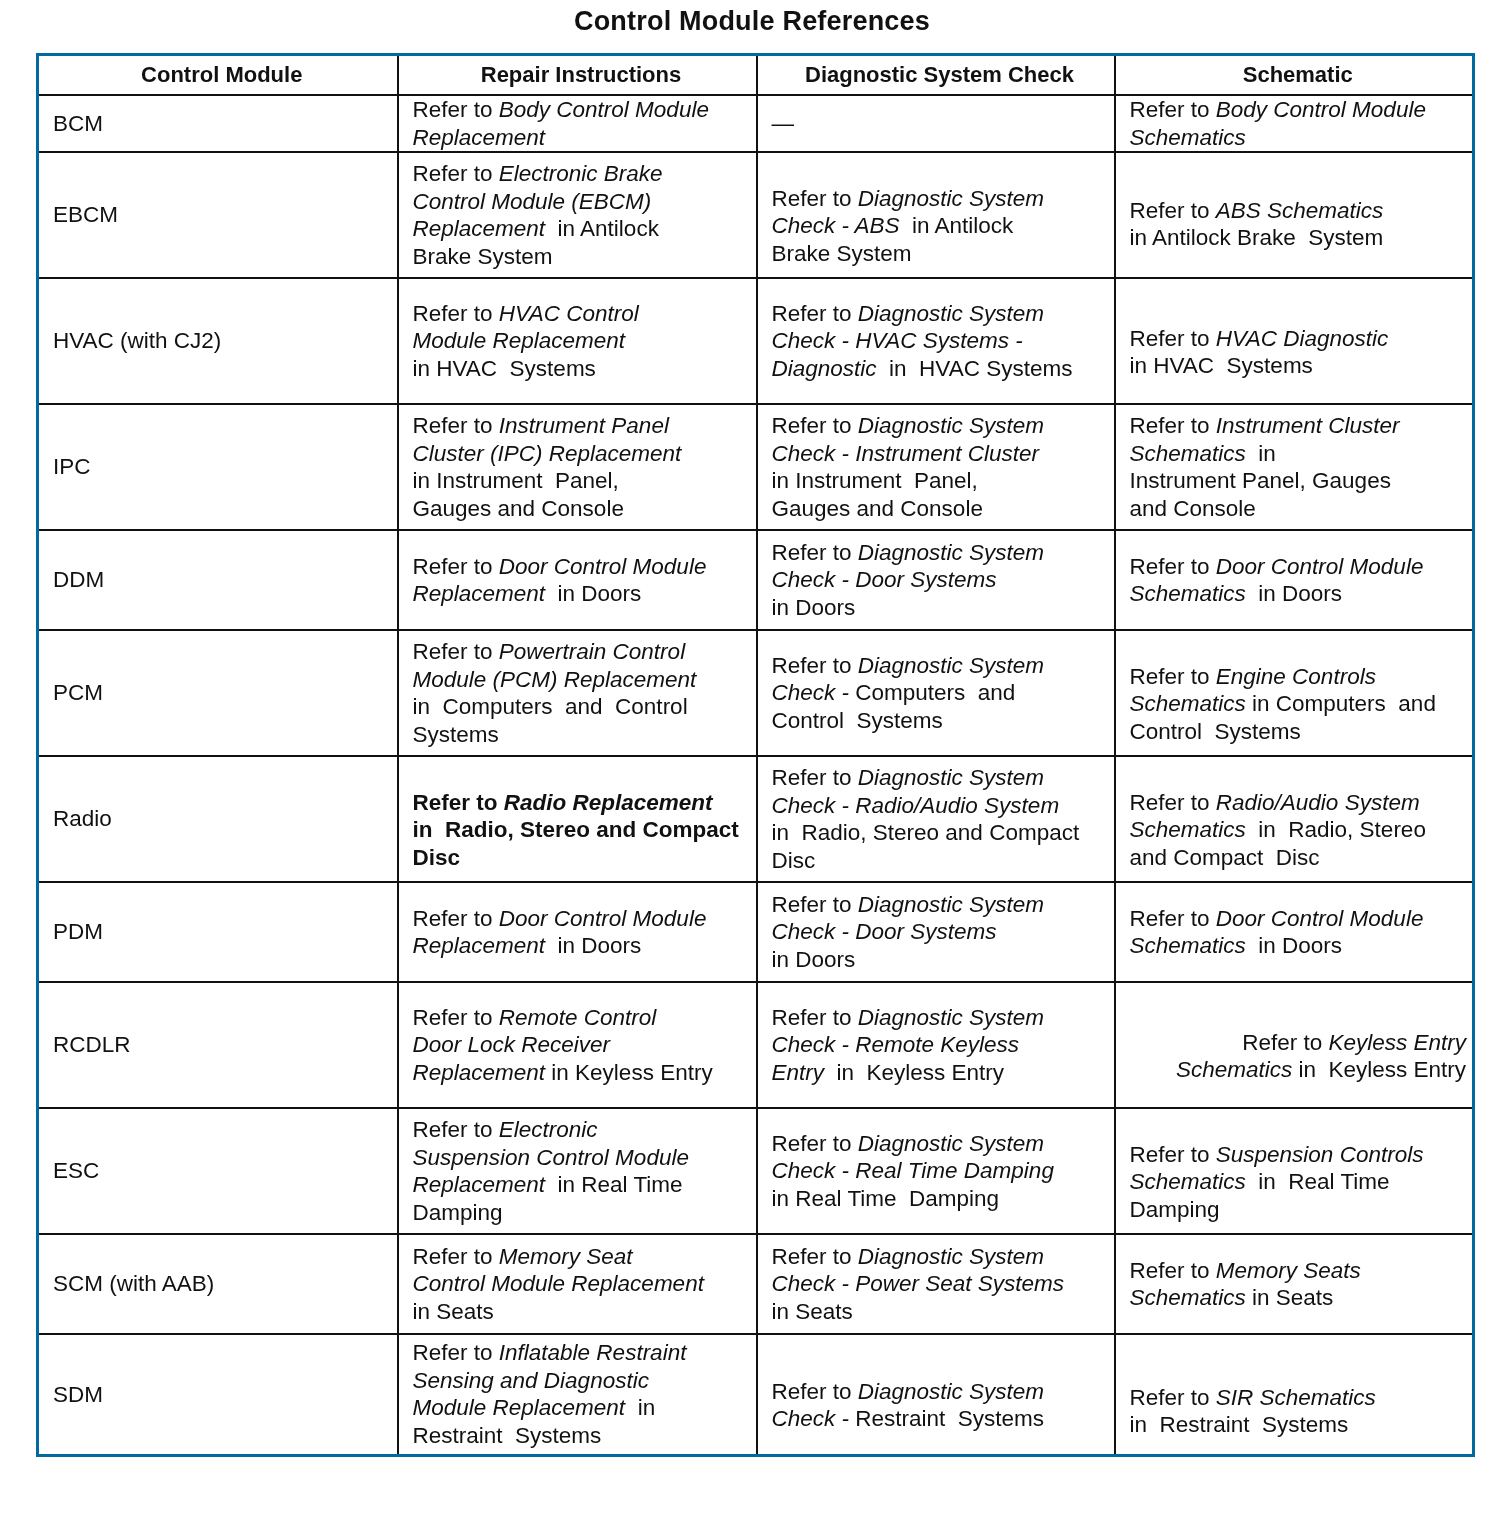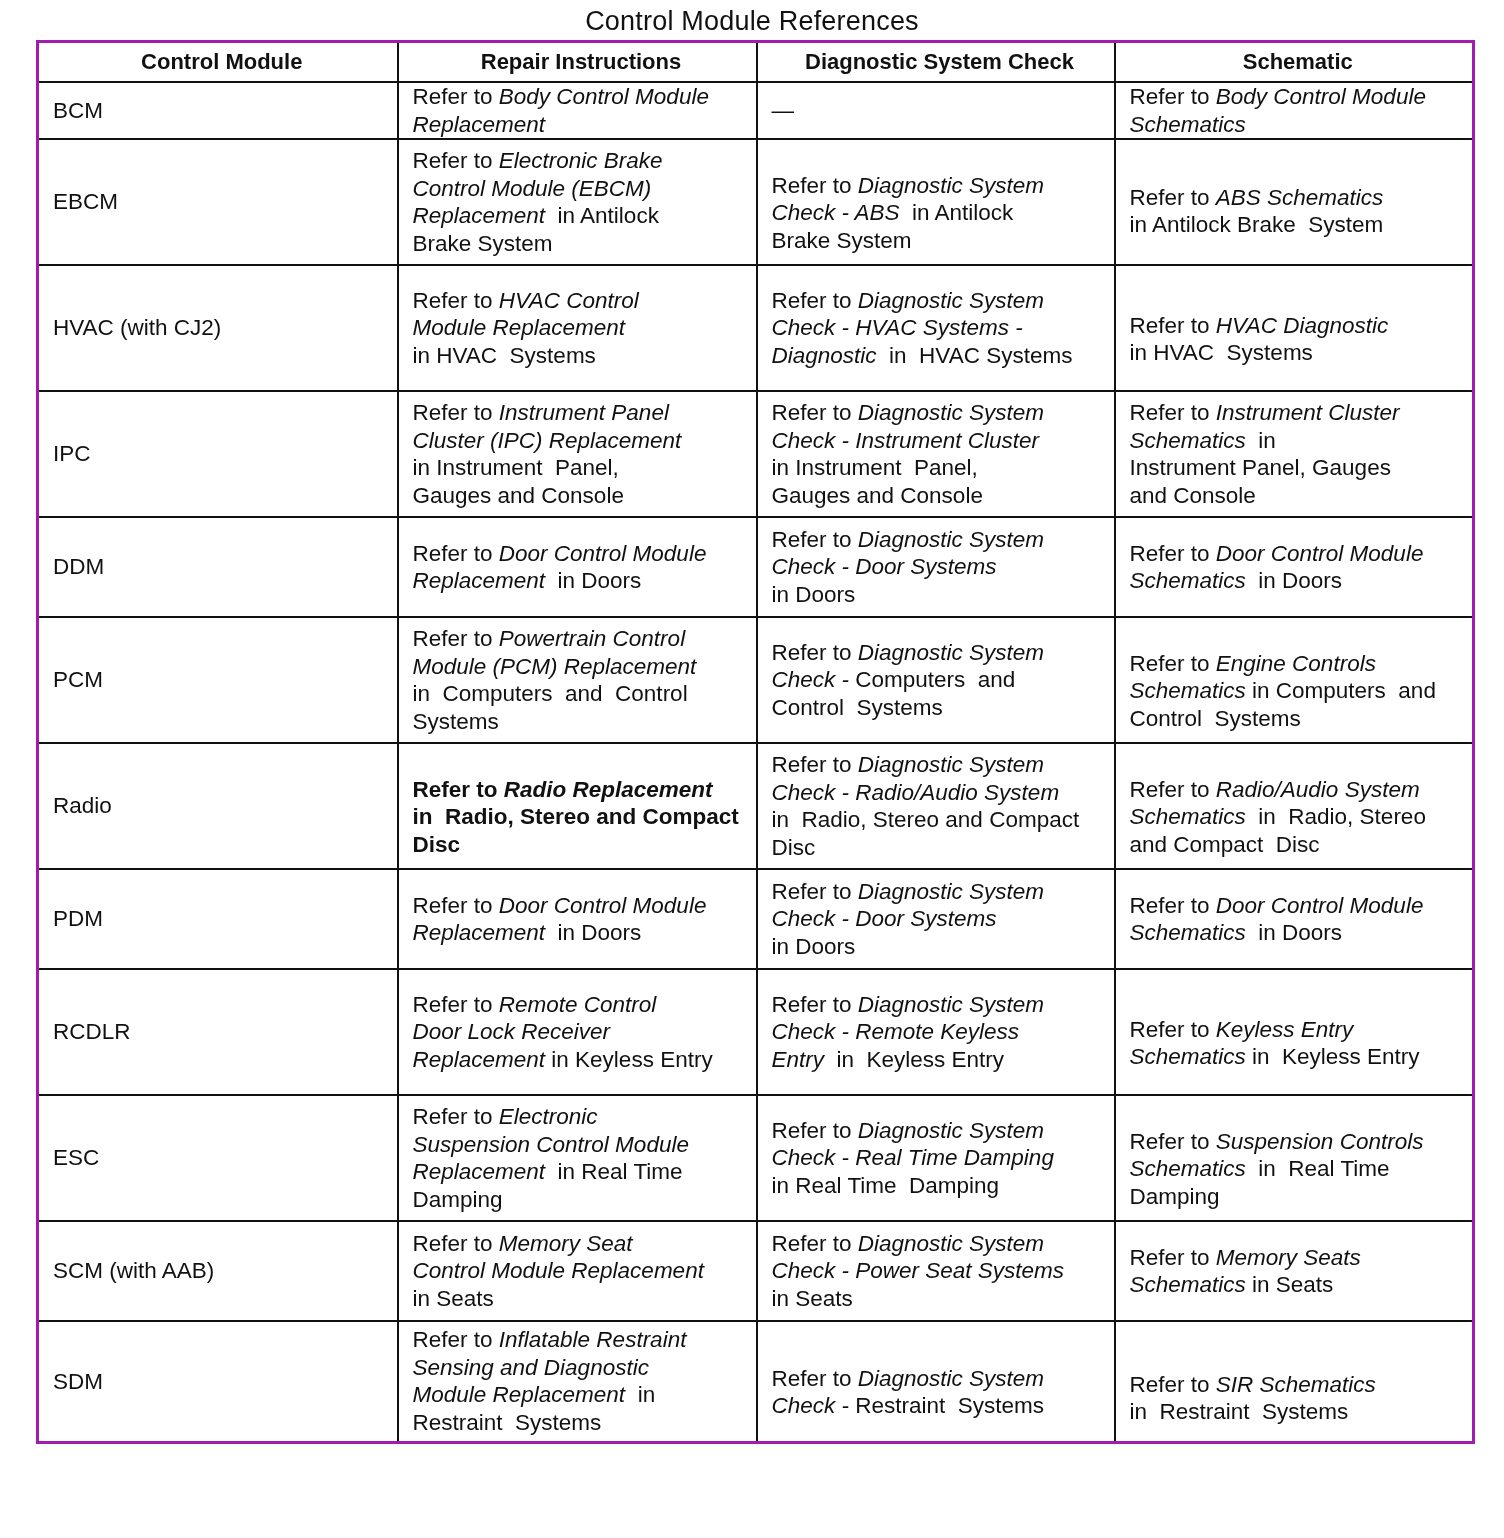--- a/index.html
+++ b/index.html
@@ -2,26 +2,26 @@
 <html><head>
 <meta charset="utf-8">
 <style>
   html, body { margin: 0; padding: 0; background: #ffffff; }
   body {
     width: 1504px; height: 1538px; position: relative; overflow: hidden;
     font-family: "Liberation Sans", sans-serif; color: #111;
   }
   .title {
     position: absolute; top: 6px; left: 0; width: 1504px; text-align: center;
-    font-weight: normal; font-size: 27px; letter-spacing: 0.2px;
+    font-weight: bold; font-size: 27px; letter-spacing: 0.2px;
   }
   table.refs {
-    position: absolute; top: 40px; left: 36px;
+    position: absolute; top: 53px; left: 36px;
     width: 1436px; border-collapse: collapse; table-layout: fixed;
-    border: 3px solid #a21caf;
+    border: 3px solid #0369a1;
     padding-left: 22px;
   }
   table.refs th, table.refs td {
     border: 2.5px solid #111; vertical-align: middle; text-align: left;
     font-size: 22.5px; line-height: 27.5px; padding: 0 6px 0 14px;
   }
   table.refs th {
     font-weight: bold; text-align: center; height: 38px; font-size: 22px;
   }
   td.module { padding-left: 18px; }
@@ -195,21 +195,21 @@
         <td class="cell">
           <span class="line"><span>Refer to </span><span class="it">Remote Control</span></span>
           <span class="line"><span class="it">Door Lock Receiver</span></span>
           <span class="line"><span class="it">Replacement</span><span> in Keyless Entry</span></span>
         </td>
         <td class="cell">
           <span class="line"><span>Refer to </span><span class="it">Diagnostic System</span></span>
           <span class="line"><span class="it">Check - Remote Keyless</span></span>
           <span class="line"><span class="it">Entry</span><span>&nbsp; in&nbsp; Keyless Entry</span></span>
         </td>
-        <td class="cell" style="padding-top: 22px;">
+        <td class="cell" style="padding-top: 22px; text-align: right;">
           <span class="line"><span>Refer to </span><span class="it">Keyless Entry</span></span>
           <span class="line"><span class="it">Schematics</span><span> in&nbsp; Keyless Entry</span></span>
         </td>
       </tr>
       <tr style="height: 126px;">
         <td class="module">ESC</td>
         <td class="cell">
           <span class="line"><span>Refer to </span><span class="it">Electronic</span></span>
           <span class="line"><span class="it">Suspension Control Module</span></span>
           <span class="line"><span class="it">Replacement</span><span>&nbsp; in Real Time</span></span>

